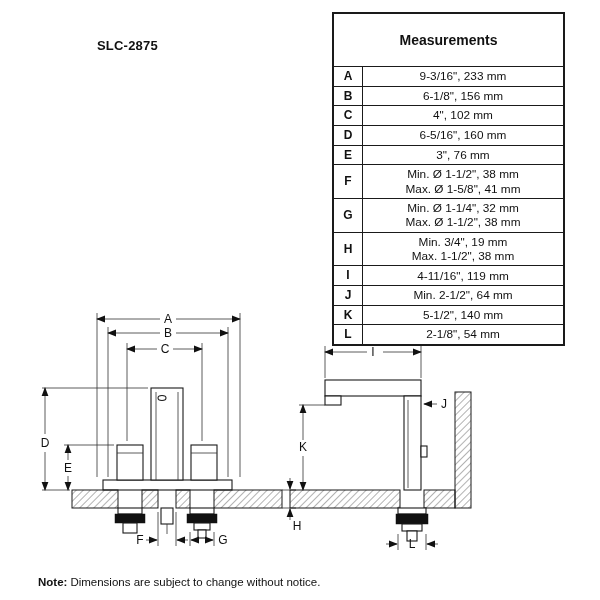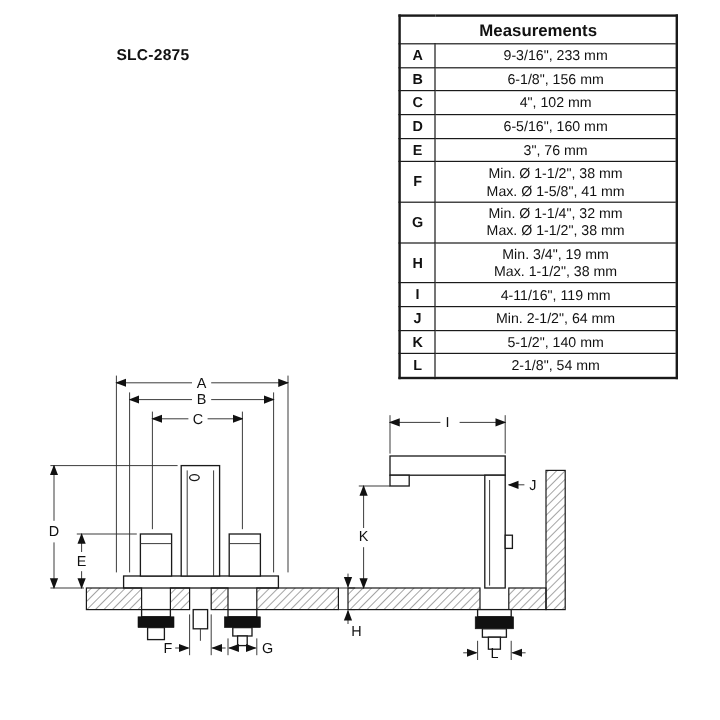--- a/index.html
+++ b/index.html
@@ -2,21 +2,21 @@
 <html><head>
 <meta charset="utf-8">
 <style>
   html,body{margin:0;padding:0;}
   body{width:600px;height:600px;background:#fff;font-family:"Liberation Sans",sans-serif;color:#111;}
   .canvas{position:relative;width:600px;height:600px;background:#fff;overflow:hidden;}
   .model{position:absolute;left:97px;top:38px;font-size:13px;font-weight:bold;letter-spacing:.2px;}
   svg.drawing{position:absolute;left:0;top:0;}
   .meas-table{position:absolute;left:332px;top:12px;width:233px;border-collapse:collapse;background:#fff;border:2px solid #1a1a1a;}
   .meas-table th,.meas-table td{border:1.5px solid #1a1a1a;}
-  .meas-table th{font-size:14px;padding:3px 2px;text-align:center;}
+  .meas-table th{font-size:14px;padding:18px 2px;text-align:center;}
   .meas-table td{font-size:11.8px;text-align:center;padding:2px 3px;line-height:1.22;white-space:nowrap;}
   .meas-table td.k{font-weight:bold;width:22px;font-size:12px;}
   .note{position:absolute;left:38px;top:576px;font-size:11.5px;}
   .note span{margin-left:3px;}
   .dim{font-size:12px;fill:#111;text-anchor:middle;font-family:"Liberation Sans",sans-serif;}
   .tn{stroke:#333;stroke-width:0.8;fill:none;}
   .fw{fill:#fff;stroke:#1a1a1a;stroke-width:1.1;}
   .blk{fill:#111;stroke:#111;stroke-width:0.5;}
   .deck{fill:url(#hatch);stroke:#1a1a1a;stroke-width:1;}
 </style>
@@ -214,14 +214,17 @@
       <line class="tn" x1="303" y1="456" x2="303" y2="490" marker-end="url(#ah)"></line>
       <text class="dim" x="303" y="451">K</text>
 
       <path class="tn" d="M398,534 V550 M426,534 V550"></path>
       <line class="tn" x1="386" y1="544" x2="397" y2="544" marker-end="url(#ah)"></line>
       <line class="tn" x1="438" y1="544" x2="427" y2="544" marker-end="url(#ah)"></line>
       <text class="dim" x="412" y="548">L</text>
     </g>
   </svg>
 
+  <div class="note">
+    <b>Note:</b><span>Dimensions are subject to change without notice.</span>
+  </div>
 
 </div>
 
 </body></html>

